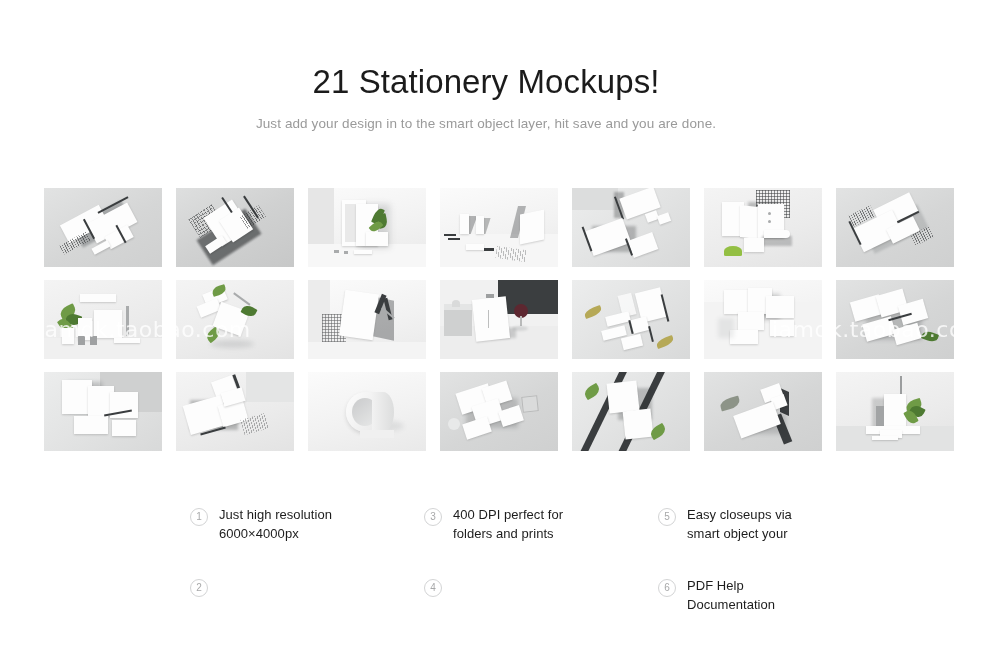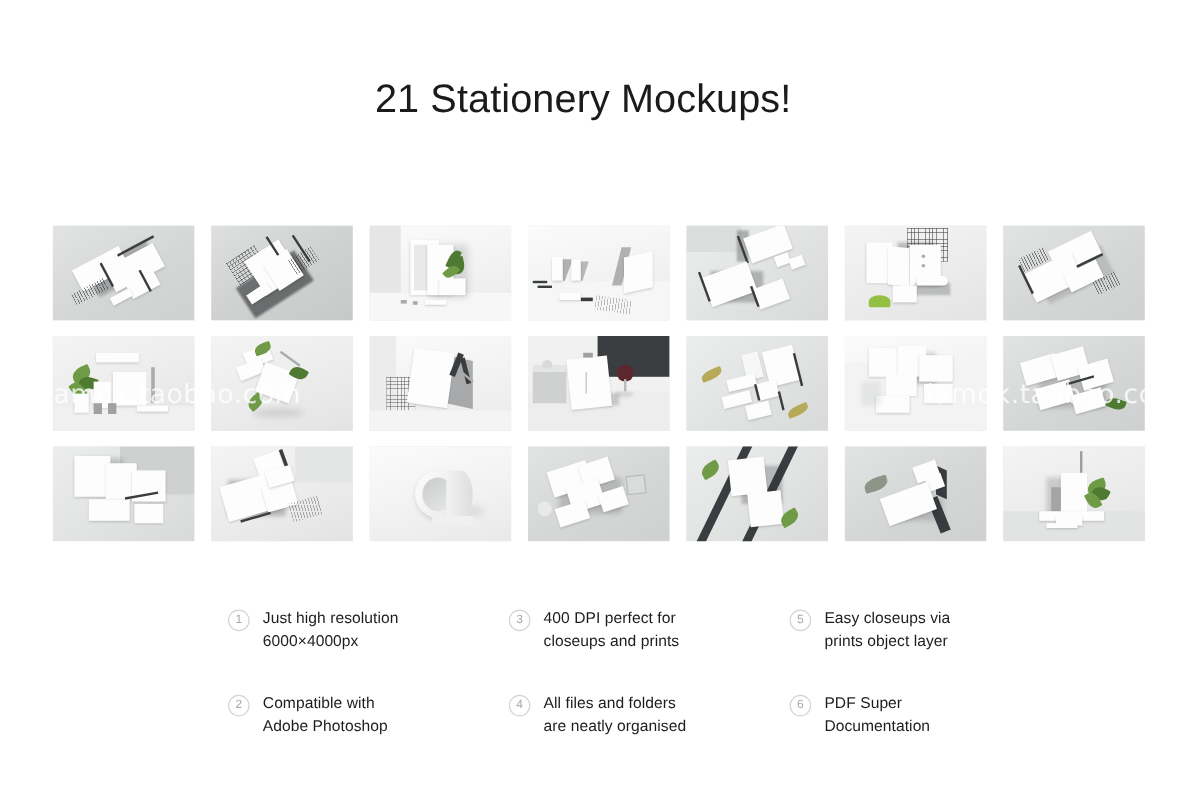--- a/index.html
+++ b/index.html
@@ -119,20 +119,21 @@
   }
   .feat-text .l2 { display: block; }
 </style>
 </head>
 <body>
 
 <div class="page">
 
   <div class="header">
     <div class="title">21 Stationery Mockups!</div>
+    <div class="subtitle">Just add your design in to the smart object layer, hit save and you are done.</div>
   </div>
 
   <div class="grid">
 
     <div class="cell">
       <div class="scene bg-grey">
         <div class="sh" style="left:30px;top:24px;width:56px;height:24px;transform:rotate(-28deg);"></div>
         <div class="pc" style="left:18px;top:26px;width:44px;height:20px;transform:rotate(-28deg);"></div>
         <div class="pc" style="left:45px;top:24px;width:46px;height:22px;transform:rotate(-28deg);"></div>
         <div class="dk" style="left:52px;top:16px;width:34px;height:2px;transform:rotate(-28deg);"></div>
@@ -442,51 +443,43 @@
       <div class="feat-text">
         <span>Just high resolution</span>
         <span class="l2">6000×4000px</span>
       </div>
     </div>
 
     <div class="feat">
       <div class="badge">3</div>
       <div class="feat-text">
         <span>400 DPI perfect for</span>
-        <span class="l2">closeups and prints</span>
+        <span class="l2">folders and prints</span>
       </div>
     </div>
 
     <div class="feat">
       <div class="badge">5</div>
       <div class="feat-text">
         <span>Easy closeups via</span>
-        <span class="l2">prints object layer</span>
+        <span class="l2">smart object your</span>
       </div>
     </div>
 
     <div class="feat">
       <div class="badge">2</div>
-      <div class="feat-text">
-        <span>Compatible with</span>
-        <span class="l2">Adobe Photoshop</span>
-      </div>
     </div>
 
     <div class="feat">
       <div class="badge">4</div>
-      <div class="feat-text">
-        <span>All files and folders</span>
-        <span class="l2">are neatly organised</span>
-      </div>
     </div>
 
     <div class="feat">
       <div class="badge">6</div>
       <div class="feat-text">
-        <span>PDF Super</span>
+        <span>PDF Help</span>
         <span class="l2">Documentation</span>
       </div>
     </div>
 
   </div>
 
 </div>
 
 </body></html>

